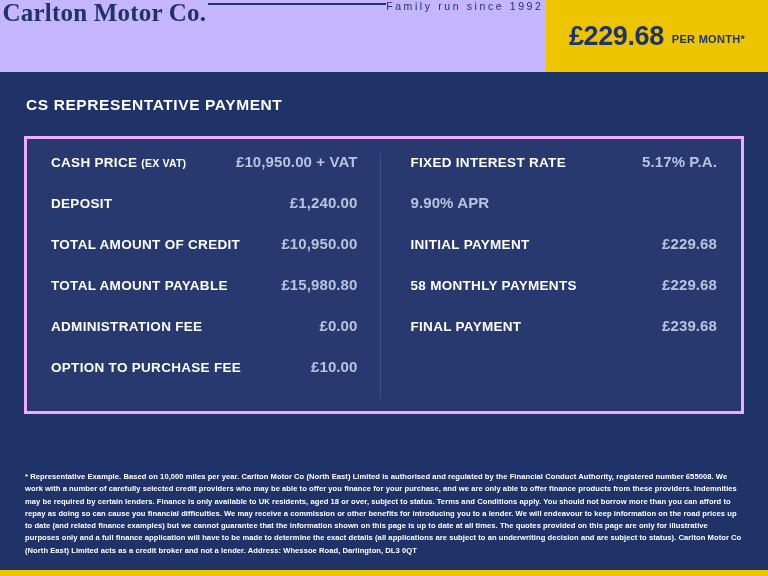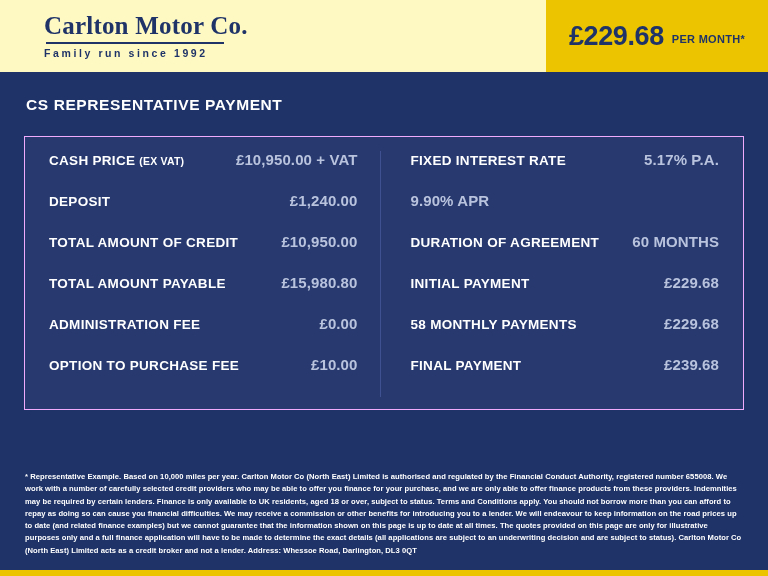--- a/index.html
+++ b/index.html
@@ -25,42 +25,41 @@
   
   .header {
     height: 72px;
     display: flex;
     background: #ffffff;
     flex: 0 0 auto;
   }
   .brand {
     flex: 1 1 auto;
     display: flex;
-    flex-direction: column;
+    flex-direction: row;
     justify-content: center;
-    padding-left: 44px;
-    background: #fef9c3;
+    background: #c4b5fd;
   }
   .brand-name {
     font-family: "Liberation Serif", serif;
     font-size: 25px;
     font-weight: bold;
     color: #1f3368;
     letter-spacing: 0.2px;
     line-height: 1.05;
   }
   .brand-rule {
     width: 178px;
     height: 2px;
     background: #1f3368;
     margin: 3px 0 3px 2px;
   }
   .brand-tag {
     font-size: 10.5px;
-    font-weight: bold;
+    font-weight: normal;
     color: #1f3368;
     letter-spacing: 2.6px;
   }
   .price-box {
     flex: 0 0 222px;
     background: #ecc500;
     display: flex;
     align-items: center;
     justify-content: center;
     gap: 8px;
@@ -89,21 +88,21 @@
   .section-title {
     color: #ffffff;
     font-size: 15.5px;
     font-weight: bold;
     letter-spacing: 0.6px;
     margin: 0 0 22px 2px;
   }
 
   .panel {
     background: #27396f;
-    border: 1px solid #f0abfc;
+    border: 3px solid #f0abfc;
     display: flex;
     padding: 14px 0 12px 0;
   }
   .col {
     flex: 1 1 50%;
     display: flex;
     flex-direction: column;
   }
   .col-left {
     border-right: 1px solid #3f5190;
@@ -211,24 +210,20 @@
 
       <div class="col col-right">
         <div class="row">
           <span class="row-label">FIXED INTEREST RATE</span>
           <span class="row-value">5.17% P.A.</span>
         </div>
         <div class="row">
           <span class="row-value">9.90% APR</span>
         </div>
         <div class="row">
-          <span class="row-label">DURATION OF AGREEMENT</span>
-          <span class="row-value">60 MONTHS</span>
-        </div>
-        <div class="row">
           <span class="row-label">INITIAL PAYMENT</span>
           <span class="row-value">£229.68</span>
         </div>
         <div class="row">
           <span class="row-label">58 MONTHLY PAYMENTS</span>
           <span class="row-value">£229.68</span>
         </div>
         <div class="row">
           <span class="row-label">FINAL PAYMENT</span>
           <span class="row-value">£239.68</span>

